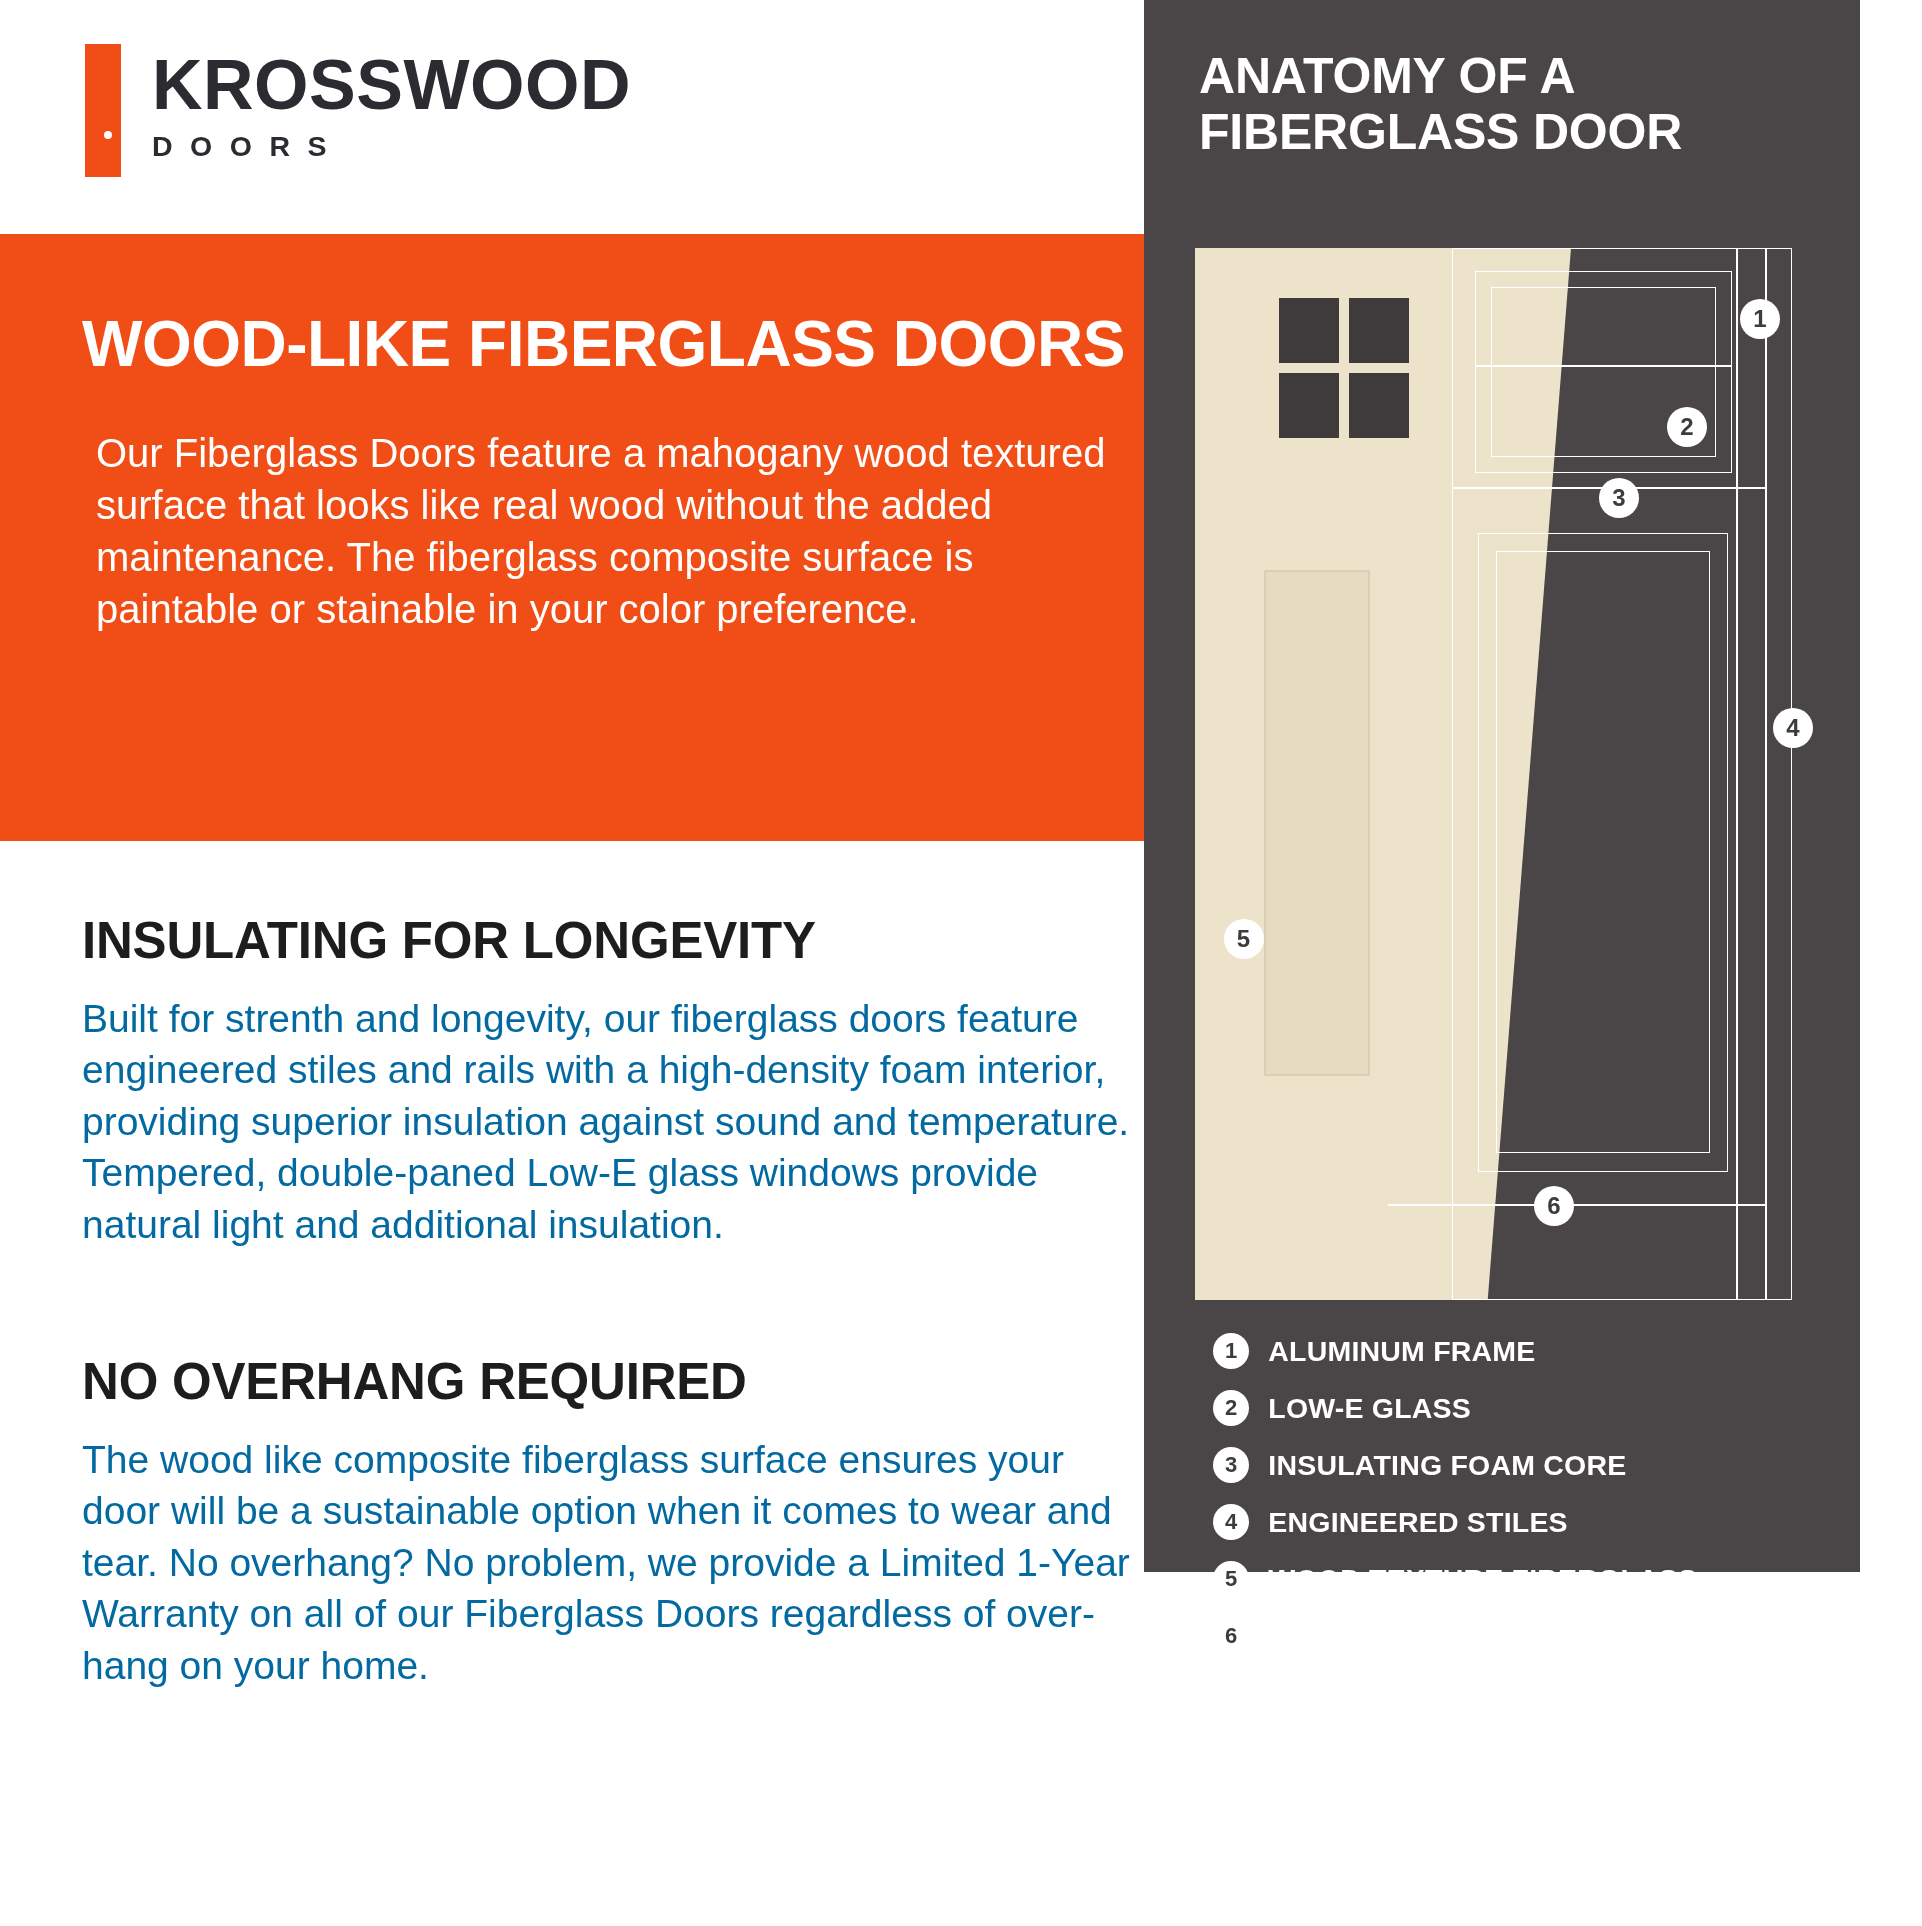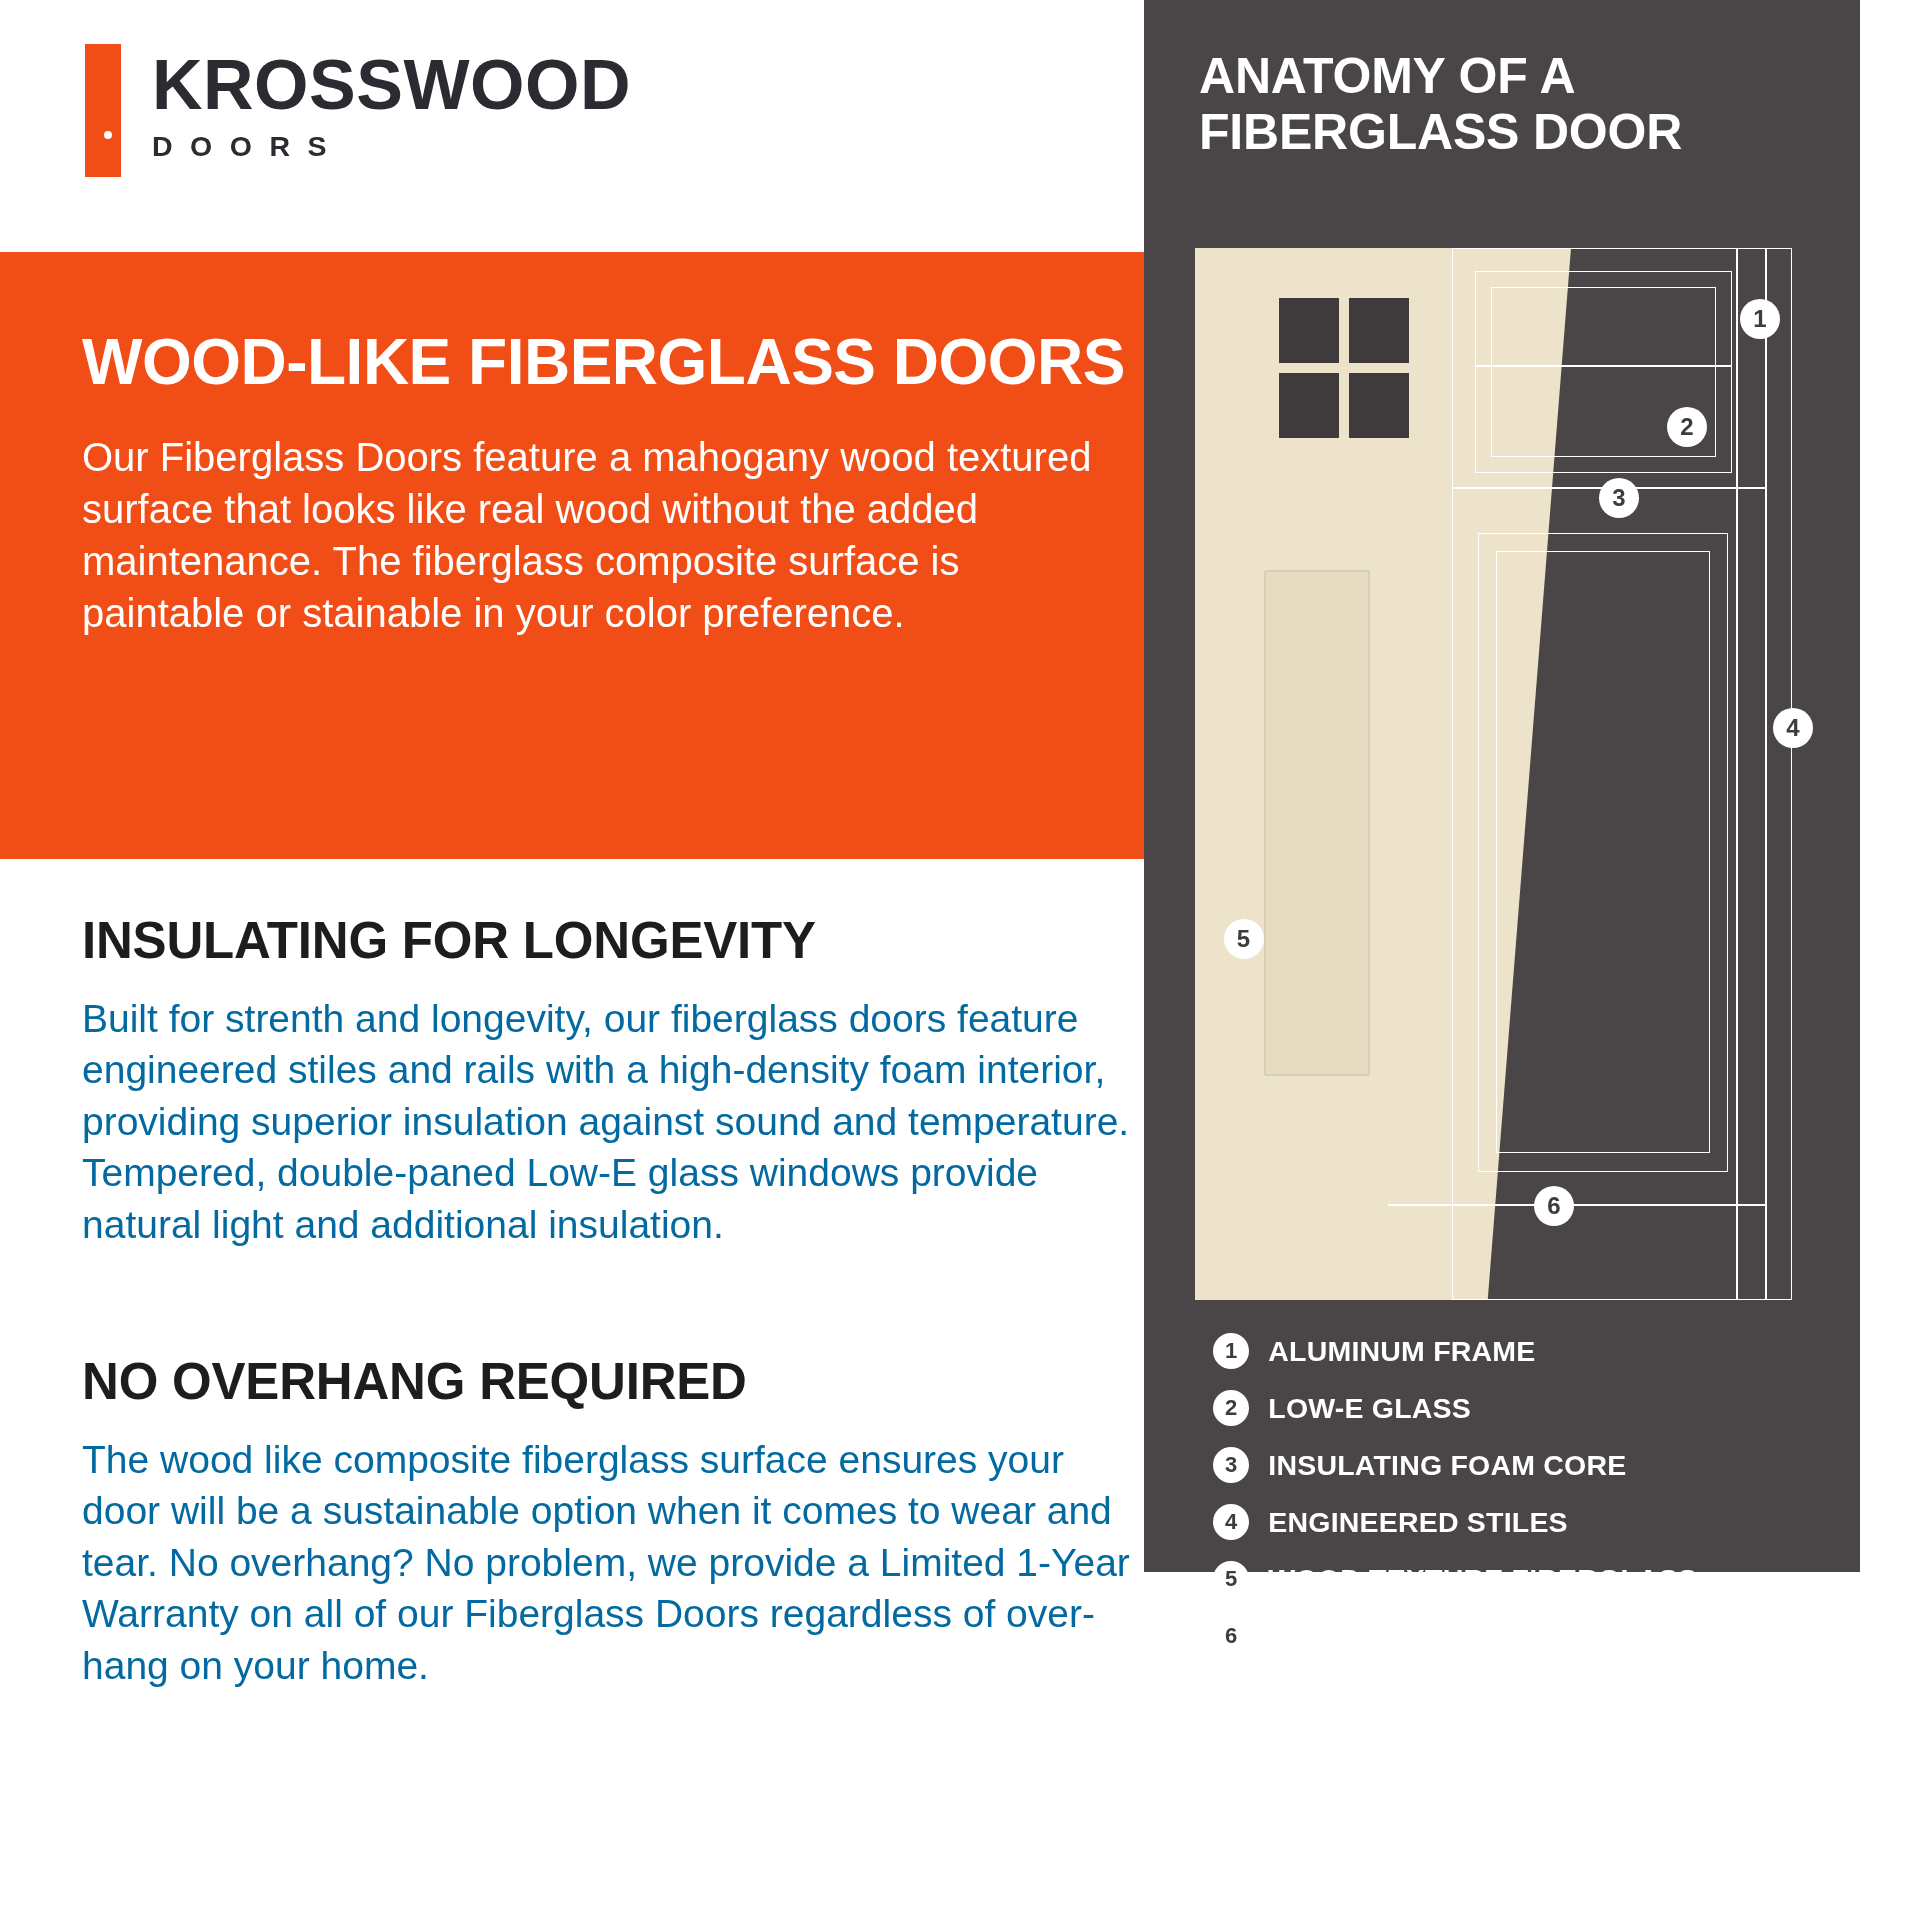--- a/index.html
+++ b/index.html
@@ -74,38 +74,38 @@
     font-size: 28.5px;
     font-weight: bold;
     letter-spacing: 17.5px;
     color: #2b2b31;
     line-height: 1;
   }
 
   .orange-band {
     position: absolute;
     left: 0;
-    top: 252px;
+    top: 234px;
     width: 1206px;
     height: 607px;
     background: #f04e16;
   }
   .orange-band h1 {
     margin: 0;
     position: absolute;
     left: 82px;
     top: 78px;
     font-size: 64px;
     font-weight: bold;
     color: #ffffff;
     letter-spacing: -0.5px;
     line-height: 1;
   }
   .orange-band p {
-    margin: 0;
+    margin: 14px;
     position: absolute;
     left: 82px;
     top: 179px;
     width: 1034px;
     font-size: 40px;
     line-height: 1.30;
     color: #ffffff;
     font-weight: normal;
   }
 

